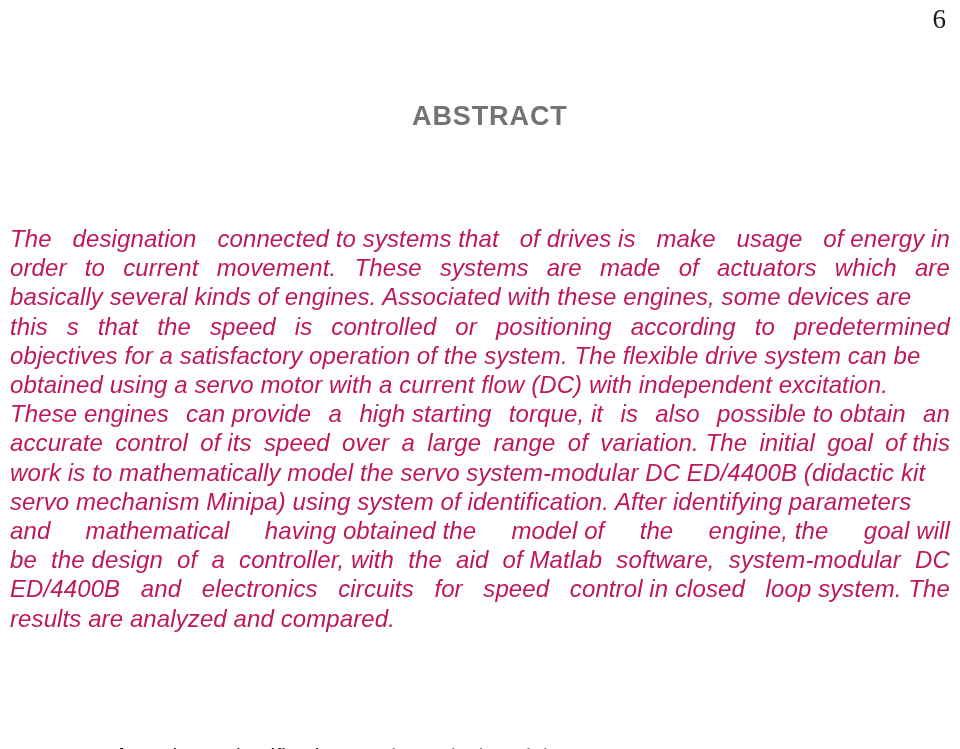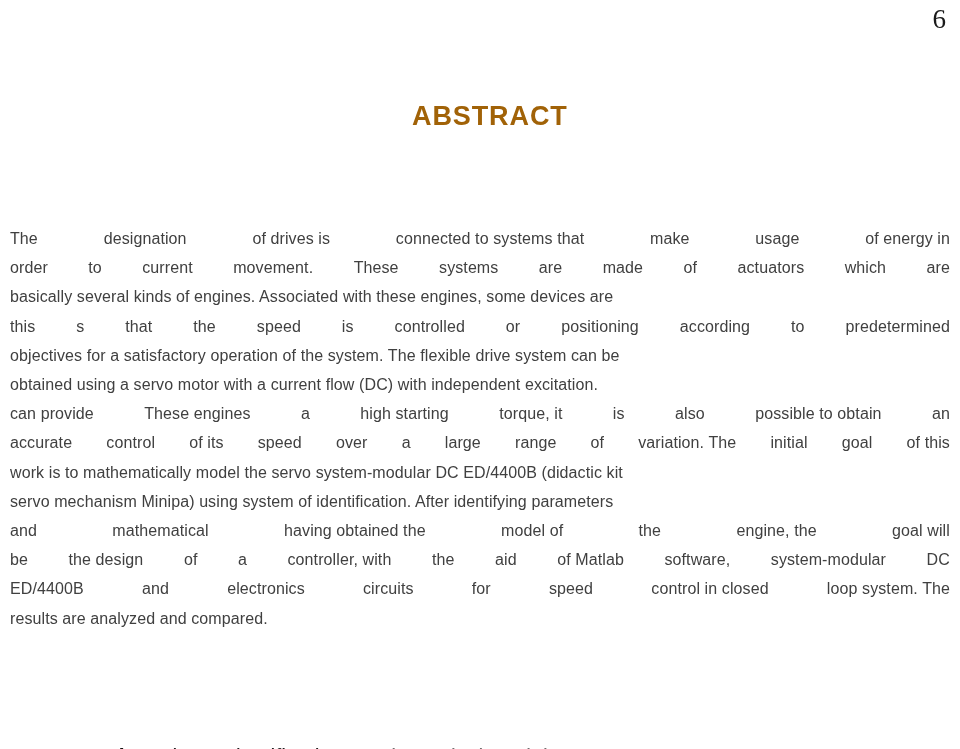--- a/index.html
+++ b/index.html
@@ -39,38 +39,39 @@
   
   .abstract-heading {
     position: absolute;
     top: 100px;
     left: 412px;
     font-family: "Liberation Sans", sans-serif;
     font-weight: bold;
     font-size: 27px;
     line-height: 32px;
     letter-spacing: 0.9px;
-    color: #a16207;
+    color: #737373;
   }
 
   
   .abstract-body {
     position: absolute;
     top: 224px;
     left: 10px;
     width: 940px;
   }
 
   .body-line {
     display: block;
-    font-size: 16px;
+    font-size: 24px;
     line-height: 29.2px;
-    color: #404040;
+    color: #be185d;
     white-space: pre;
     letter-spacing: 0.1px;
+    font-style: italic;
   }
 
   
   .body-line.justify {
     display: flex;
     justify-content: space-between;
     white-space: normal;
   }
   .body-line.justify > span {
     white-space: pre;
@@ -107,22 +108,22 @@
 
   <div class="page-number">6</div>
 
   <div class="abstract-heading">ABSTRACT</div>
 
   <div class="abstract-body">
 
     <div class="body-line justify" id="l1">
         <span>The</span>
         <span>designation</span>
+        <span>connected to systems that</span>
         <span>of drives is</span>
-        <span>connected to systems that</span>
         <span>make</span>
         <span>usage</span>
         <span>of energy in</span>
       </div>
     <div class="body-line justify" id="l2">
         <span>order</span>
         <span>to</span>
         <span>current</span>
         <span>movement.</span>
         <span>These</span>
@@ -145,22 +146,22 @@
         <span>controlled</span>
         <span>or</span>
         <span>positioning</span>
         <span>according</span>
         <span>to</span>
         <span>predetermined</span>
       </div>
     <div class="body-line">objectives for a satisfactory operation of the system. The flexible drive system can be</div>
     <div class="body-line">obtained using a servo motor with a current flow (DC) with independent excitation.</div>
     <div class="body-line justify" id="l7">
+        <span>These engines</span>
         <span>can provide</span>
-        <span>These engines</span>
         <span>a</span>
         <span>high starting</span>
         <span>torque, it</span>
         <span>is</span>
         <span>also</span>
         <span>possible to obtain</span>
         <span>an</span>
       </div>
     <div class="body-line justify" id="l8">
         <span>accurate</span>

